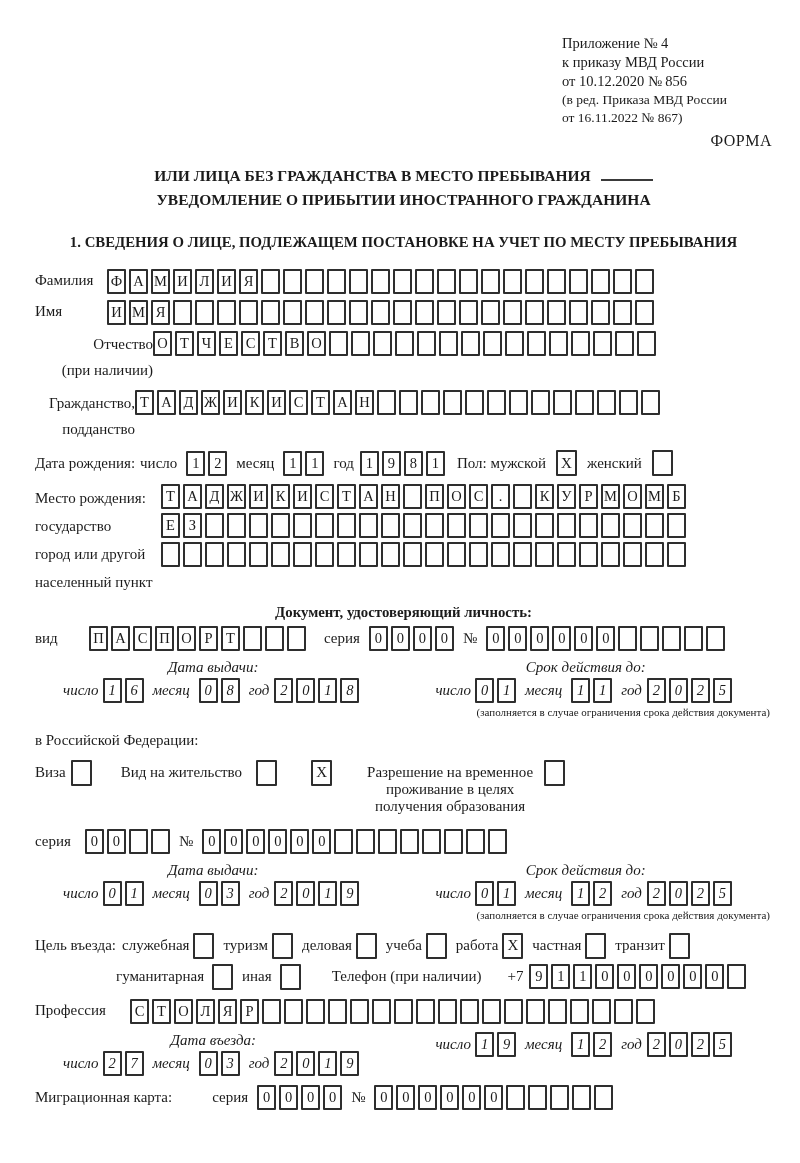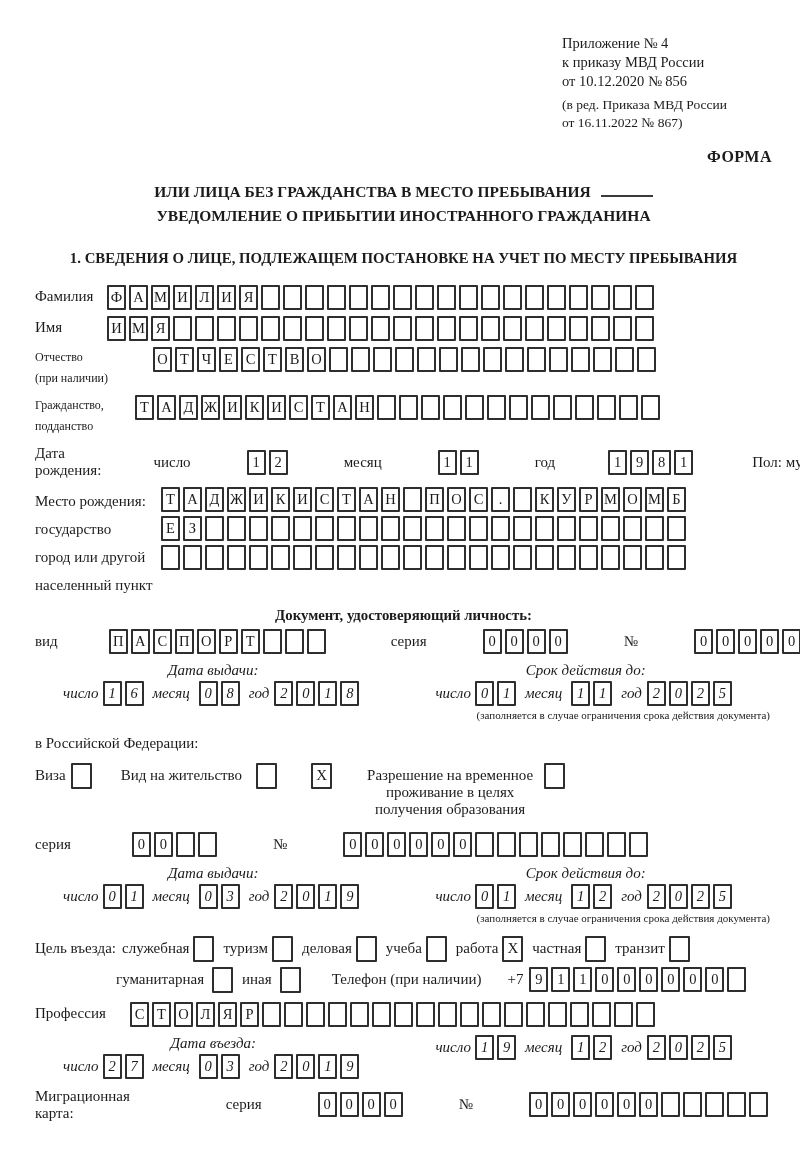--- a/index.html
+++ b/index.html
@@ -7,49 +7,49 @@
   body {
     width:800px; height:1163px; overflow:hidden;
     font-family:"Liberation Serif","DejaVu Serif",serif;
     color:#1b1b1b;
   }
   .page { padding:34px 28px 0 35px; }
 
   
   .hdr { margin-left:527px; font-size:14.5px; line-height:1.32; }
   .hdr .small { font-size:13.5px; }
-  .hdr .gap { margin-top:5px; }
-  .forma { text-align:right; font-weight:bold; font-size:16px; margin-top:16px; letter-spacing:.5px; }
+  .hdr .gap { }
+  .forma { text-align:right; font-weight:normal; font-size:16px; margin-top:5px; letter-spacing:.5px; }
 
   
   .title { text-align:center; font-weight:bold; font-size:15.5px; line-height:1.55; margin-top:14px; }
   .blank-line { display:inline-block; width:52px; border-bottom:2px solid #3a3a3a; margin-left:10px; vertical-align:baseline; }
   .sec1 { text-align:center; font-weight:bold; font-size:14.8px; margin-top:22px; }
 
   
   .row { display:flex; align-items:flex-start; margin-top:6px; }
   .lbl { font-size:15px; padding-top:3px; flex:0 0 auto; }
-  .lbl2 { font-size:12px; line-height:1.75; flex:0 0 auto; }
+  .lbl2 { font-size:15px; line-height:1.75; flex:0 0 auto;text-align:right; }
   .cells { display:inline-flex; gap:3px; flex:0 0 auto; }
   .cell {
     width:19px; height:25px; border:2px solid #2e2e2e; border-radius:1px;
     display:inline-flex; align-items:center; justify-content:center;
     font-size:14.5px; background:#fff; flex:0 0 auto;
   }
   .cb {
     width:21px; height:26px; border:2px solid #2e2e2e; border-radius:1px;
     display:inline-flex; align-items:center; justify-content:center;
     font-size:15px; margin:0 5px; flex:0 0 auto;
   }
   .w72 { width:72px; } .w100 { width:100px; } .w118 { width:118px; } .w95 { width:95px; }
 
   .sl { font-size:15px; margin:0 5px; white-space:nowrap; }
 
   
-  .inline-row { display:flex; align-items:center; margin-top:8px; font-size:15px; flex-wrap:nowrap;gap:47px; }
+  .inline-row { display:flex; align-items:center; margin-top:8px; font-size:15px; flex-wrap:nowrap; }
   .inline-row .cells { margin:0 4px; }
 
   
   .bp-labels { width:126px; font-size:15px; line-height:1.87; flex:0 0 auto; }
   .bp-rows .cells { margin-bottom:4px; }
 
   
   .doc-head { text-align:center; font-weight:bold; font-size:14.8px; margin-top:8px; }
 
   

